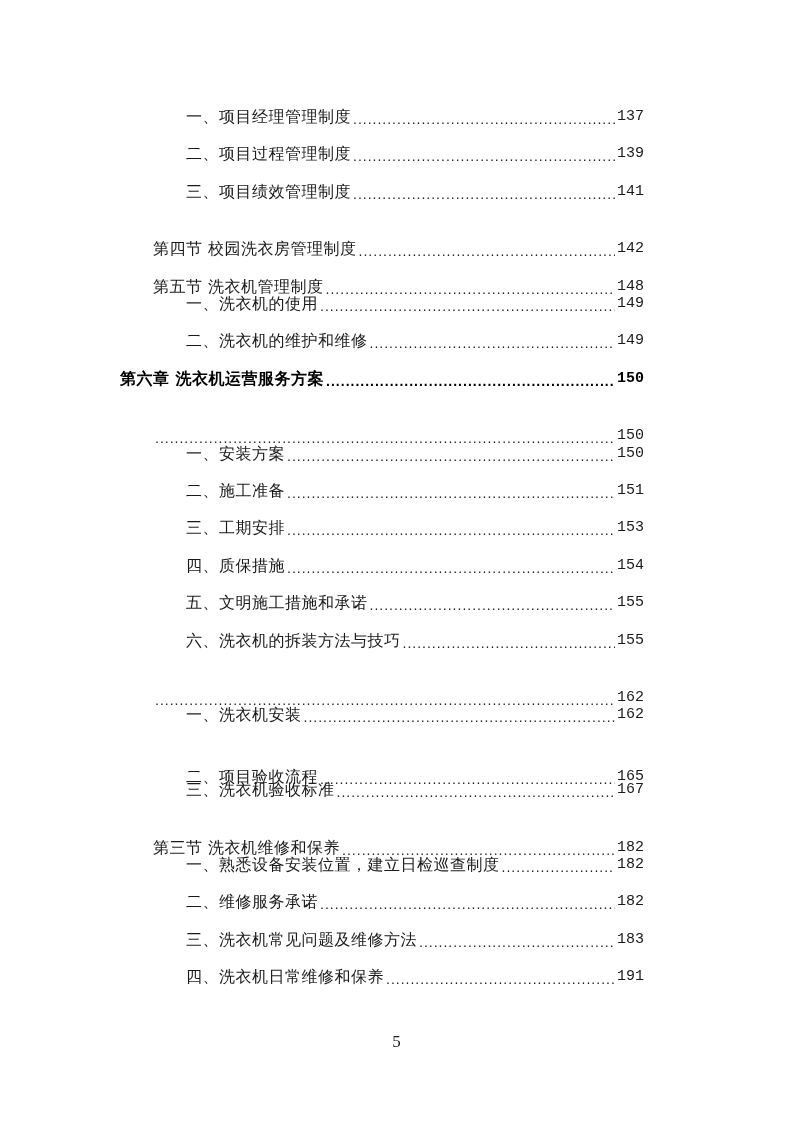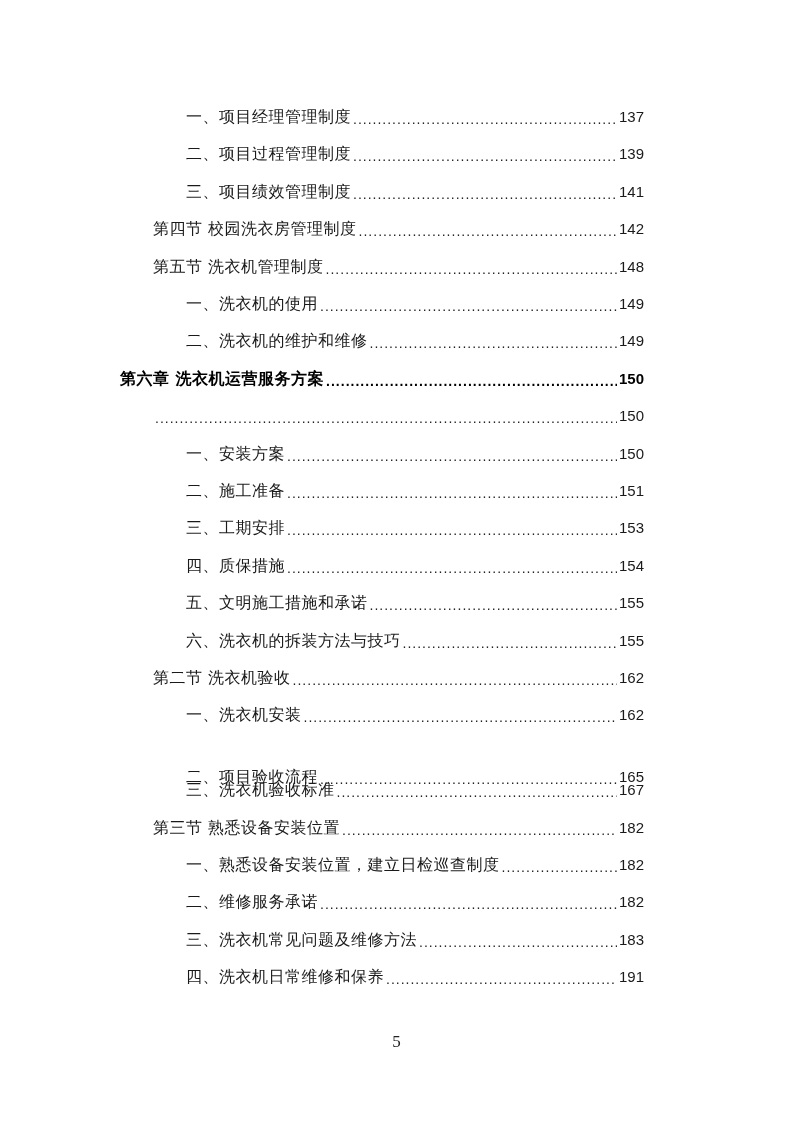--- a/index.html
+++ b/index.html
@@ -25,21 +25,21 @@
       position: absolute;
       right: 149px;
       height: 26px;
       display: flex;
       align-items: flex-end;
       font-size: 16px;
       line-height: 26px;
       white-space: nowrap;
     }
     .toc-entry.level-1 { left: 120px; }
-    .toc-entry.level-2 { left: 153px; }
+    .toc-entry.level-2 { left: 153px; margin-top: 20px; }
     .toc-entry.level-3 { left: 186px; }
     .toc-entry .title {
       flex: 0 0 auto;
       letter-spacing: 0.5px;
       text-align: center;
     }
     .toc-entry .leader {
       flex: 1 1 auto;
       overflow: hidden;
       margin: 0 2px;
@@ -47,21 +47,21 @@
       font-size: 14px;
       letter-spacing: 1px;
       color: #222;
       line-height: 22px;
     }
     .toc-entry .leader::before {
       content: "................................................................................................................................................................................";
     }
     .toc-entry .page {
       flex: 0 0 auto;
-      font-family: Liberation Sans, sans-serif;
+      font-family: Liberation Mono, monospace;
       font-size: 15px;
       text-align: right;
       min-width: 24px;
     }
     .toc-entry.level-1 .title,
     .toc-entry.level-1 .page,
     .toc-entry.level-1 .leader {
       font-weight: bold;
       color: #000;
     }
@@ -148,41 +148,40 @@
     <span class="title">五、文明施工措施和承诺</span>
     <span class="leader"></span>
     <span class="page">155</span>
   </div>
   <div class="toc-entry level-3" style="top:523.6px">
     <span class="title">六、洗衣机的拆装方法与技巧</span>
     <span class="leader"></span>
     <span class="page">155</span>
   </div>
   <div class="toc-entry level-2" style="top:561px">
-    <span class="title">第二节  洗衣机验收</span>
     <span class="leader"></span>
     <span class="page">162</span>
   </div>
   <div class="toc-entry level-3" style="top:598.4px">
     <span class="title">一、洗衣机安装</span>
     <span class="leader"></span>
     <span class="page">162</span>
   </div>
   <div class="toc-entry level-3" style="top:660px">
     <span class="title">二、项目验收流程</span>
     <span class="leader"></span>
     <span class="page">165</span>
   </div>
   <div class="toc-entry level-3" style="top:673.2px">
     <span class="title">三、洗衣机验收标准</span>
     <span class="leader"></span>
     <span class="page">167</span>
   </div>
   <div class="toc-entry level-2" style="top:710.6px">
-    <span class="title">第三节  熟悉设备安装位置</span>
+    <span class="title">第三节  洗衣机维修和保养</span>
     <span class="leader"></span>
     <span class="page">182</span>
   </div>
   <div class="toc-entry level-3" style="top:748px">
     <span class="title">一、熟悉设备安装位置，建立日检巡查制度</span>
     <span class="leader"></span>
     <span class="page">182</span>
   </div>
   <div class="toc-entry level-3" style="top:785.4px">
     <span class="title">二、维修服务承诺</span>

